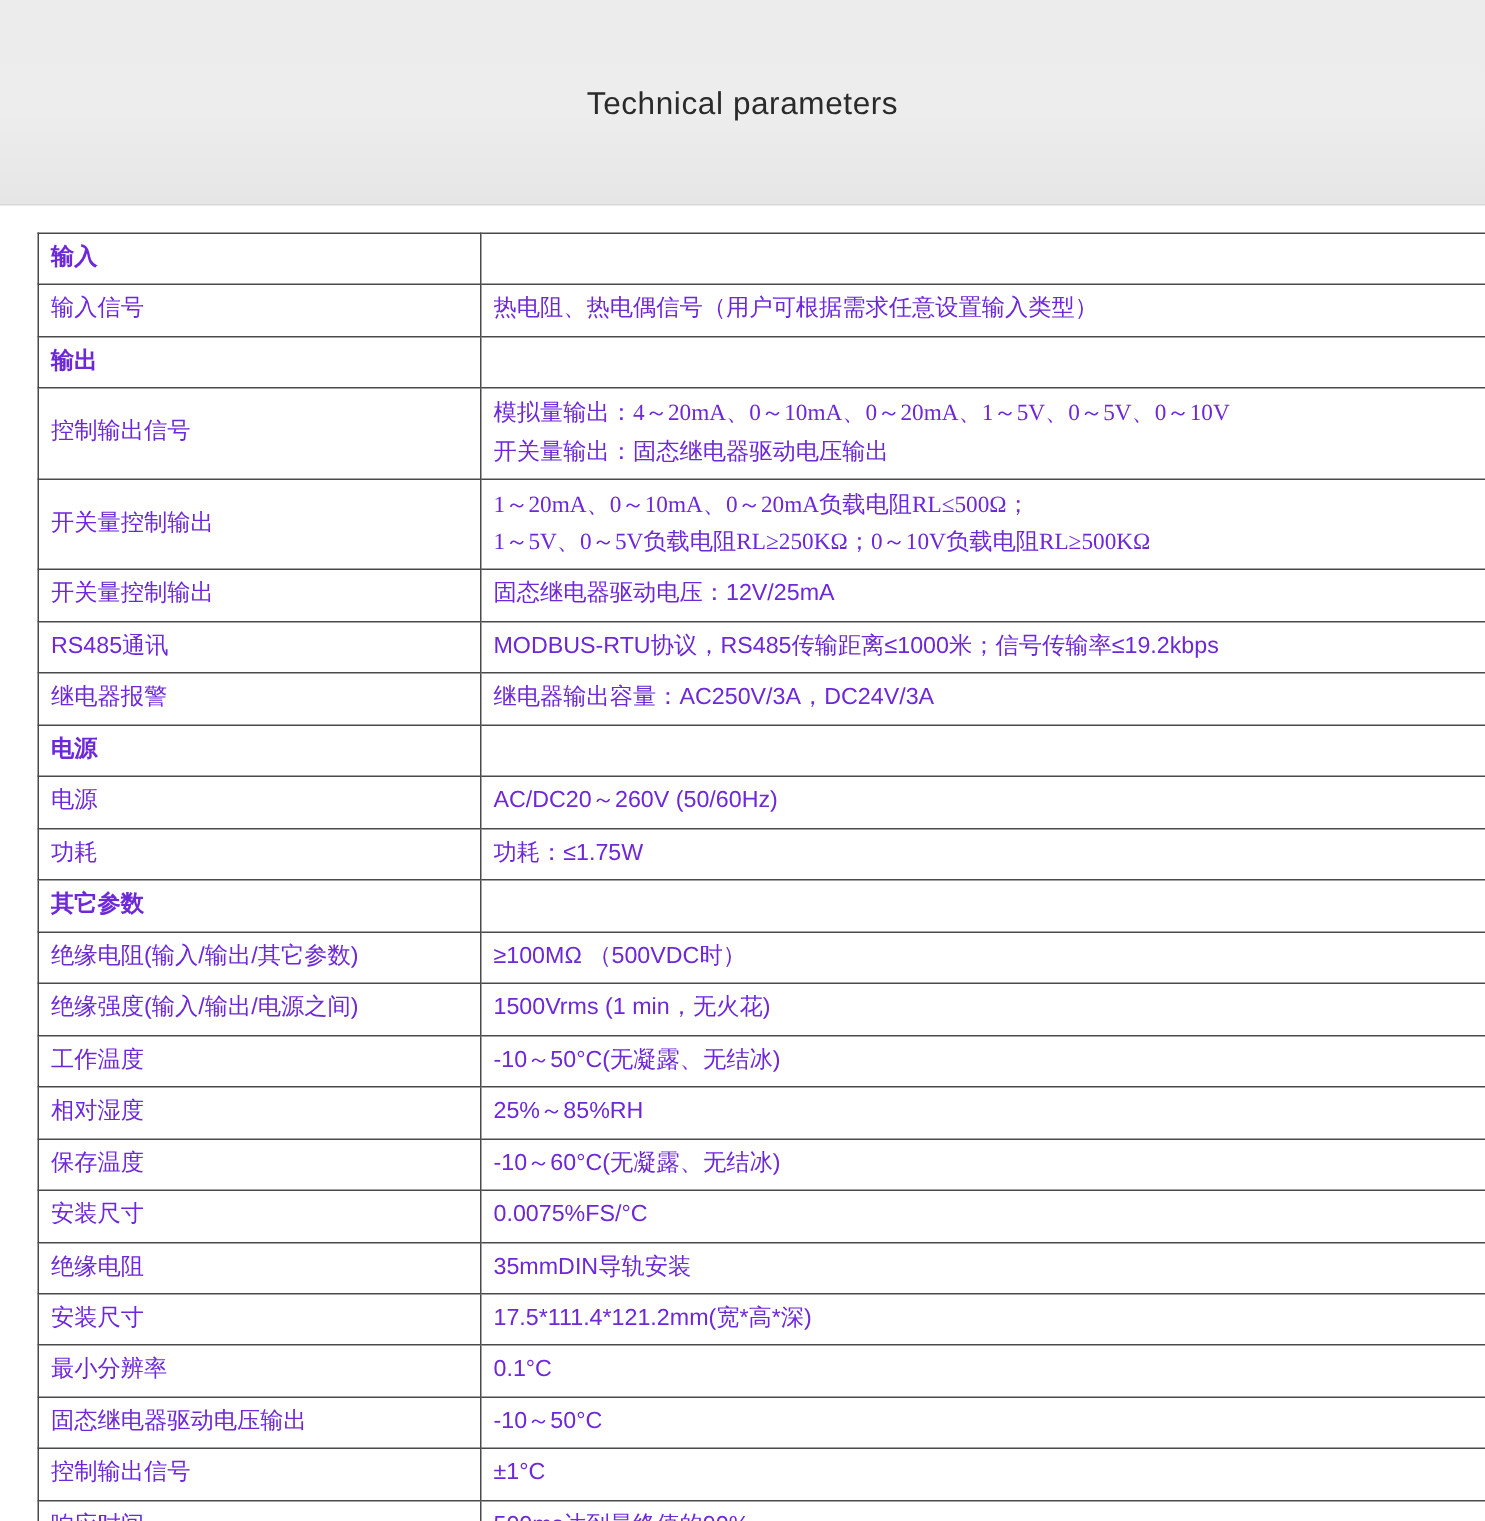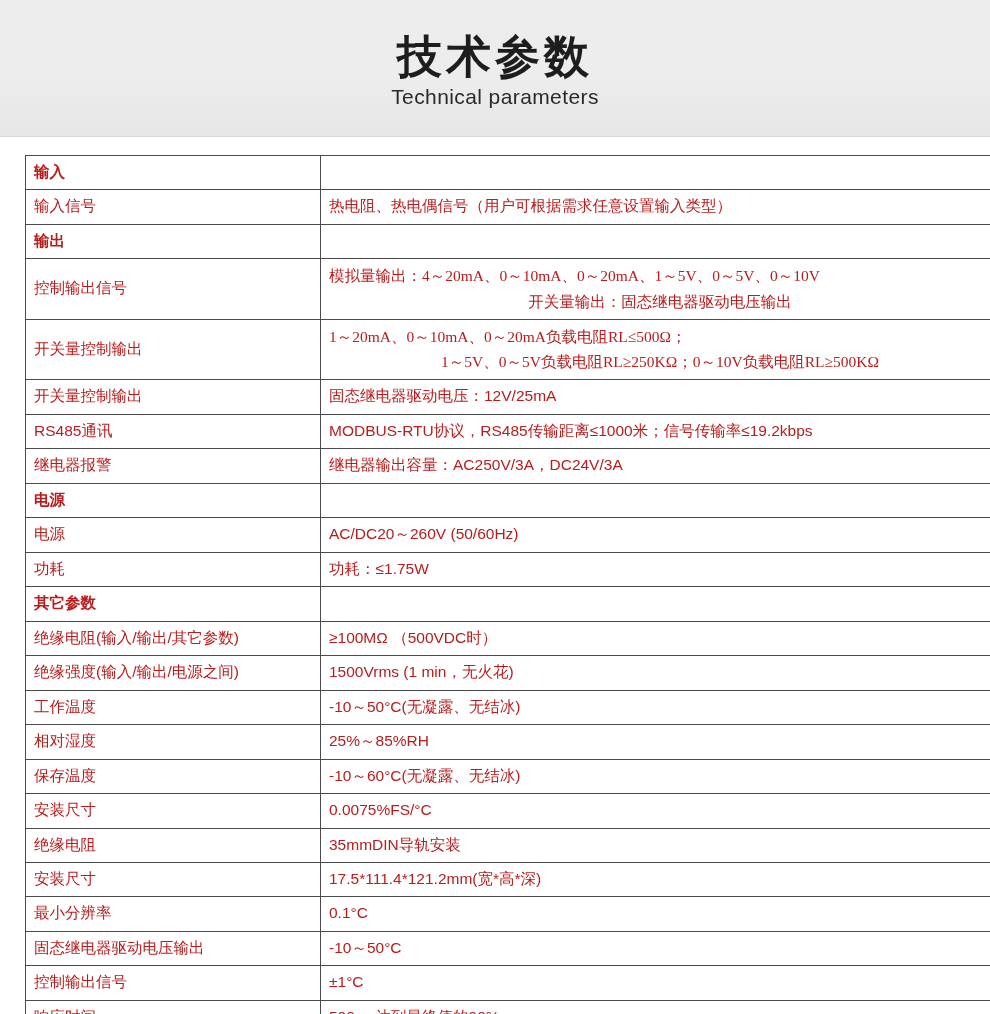--- a/index.html
+++ b/index.html
@@ -58,54 +58,52 @@
     width: 940px;
     border-collapse: collapse;
     table-layout: fixed;
     font-size: 15.5px;
   }
   table.spec td {
     border: 1px solid #4a4a4a;
     padding: 5px 8px 6px 8px;
     vertical-align: middle;
     line-height: 1.45;
-    color: #b91c1c;
+    color: #6d28d9;
     word-break: break-word;
   }
   td.label {
     width: 278px;
   }
   td.value {
     width: 662px;
   }
   tr.section td {
     font-weight: 700;
   }
   td.section-label {
     font-weight: 700;
   }
   .multiline div {
     line-height: 1.5;
     font-family: Liberation Serif, serif;
   }
   .multiline div + div {
     margin-top: 2px;
-    text-align: center;
   }
   .justify-line {
     display: block;
   }
 </style>
 </head>
 <body>
 
 <div class="page">
 
   <div class="banner">
-    <div class="banner-title">技术参数</div>
     <div class="banner-sub">Technical parameters</div>
   </div>
 
   <div class="table-wrap">
     <table class="spec">
       <tbody id="spec-body">
           <tr class="section">
             <td class="label section-label">输入</td>
             <td class="value"></td>
           </tr>

